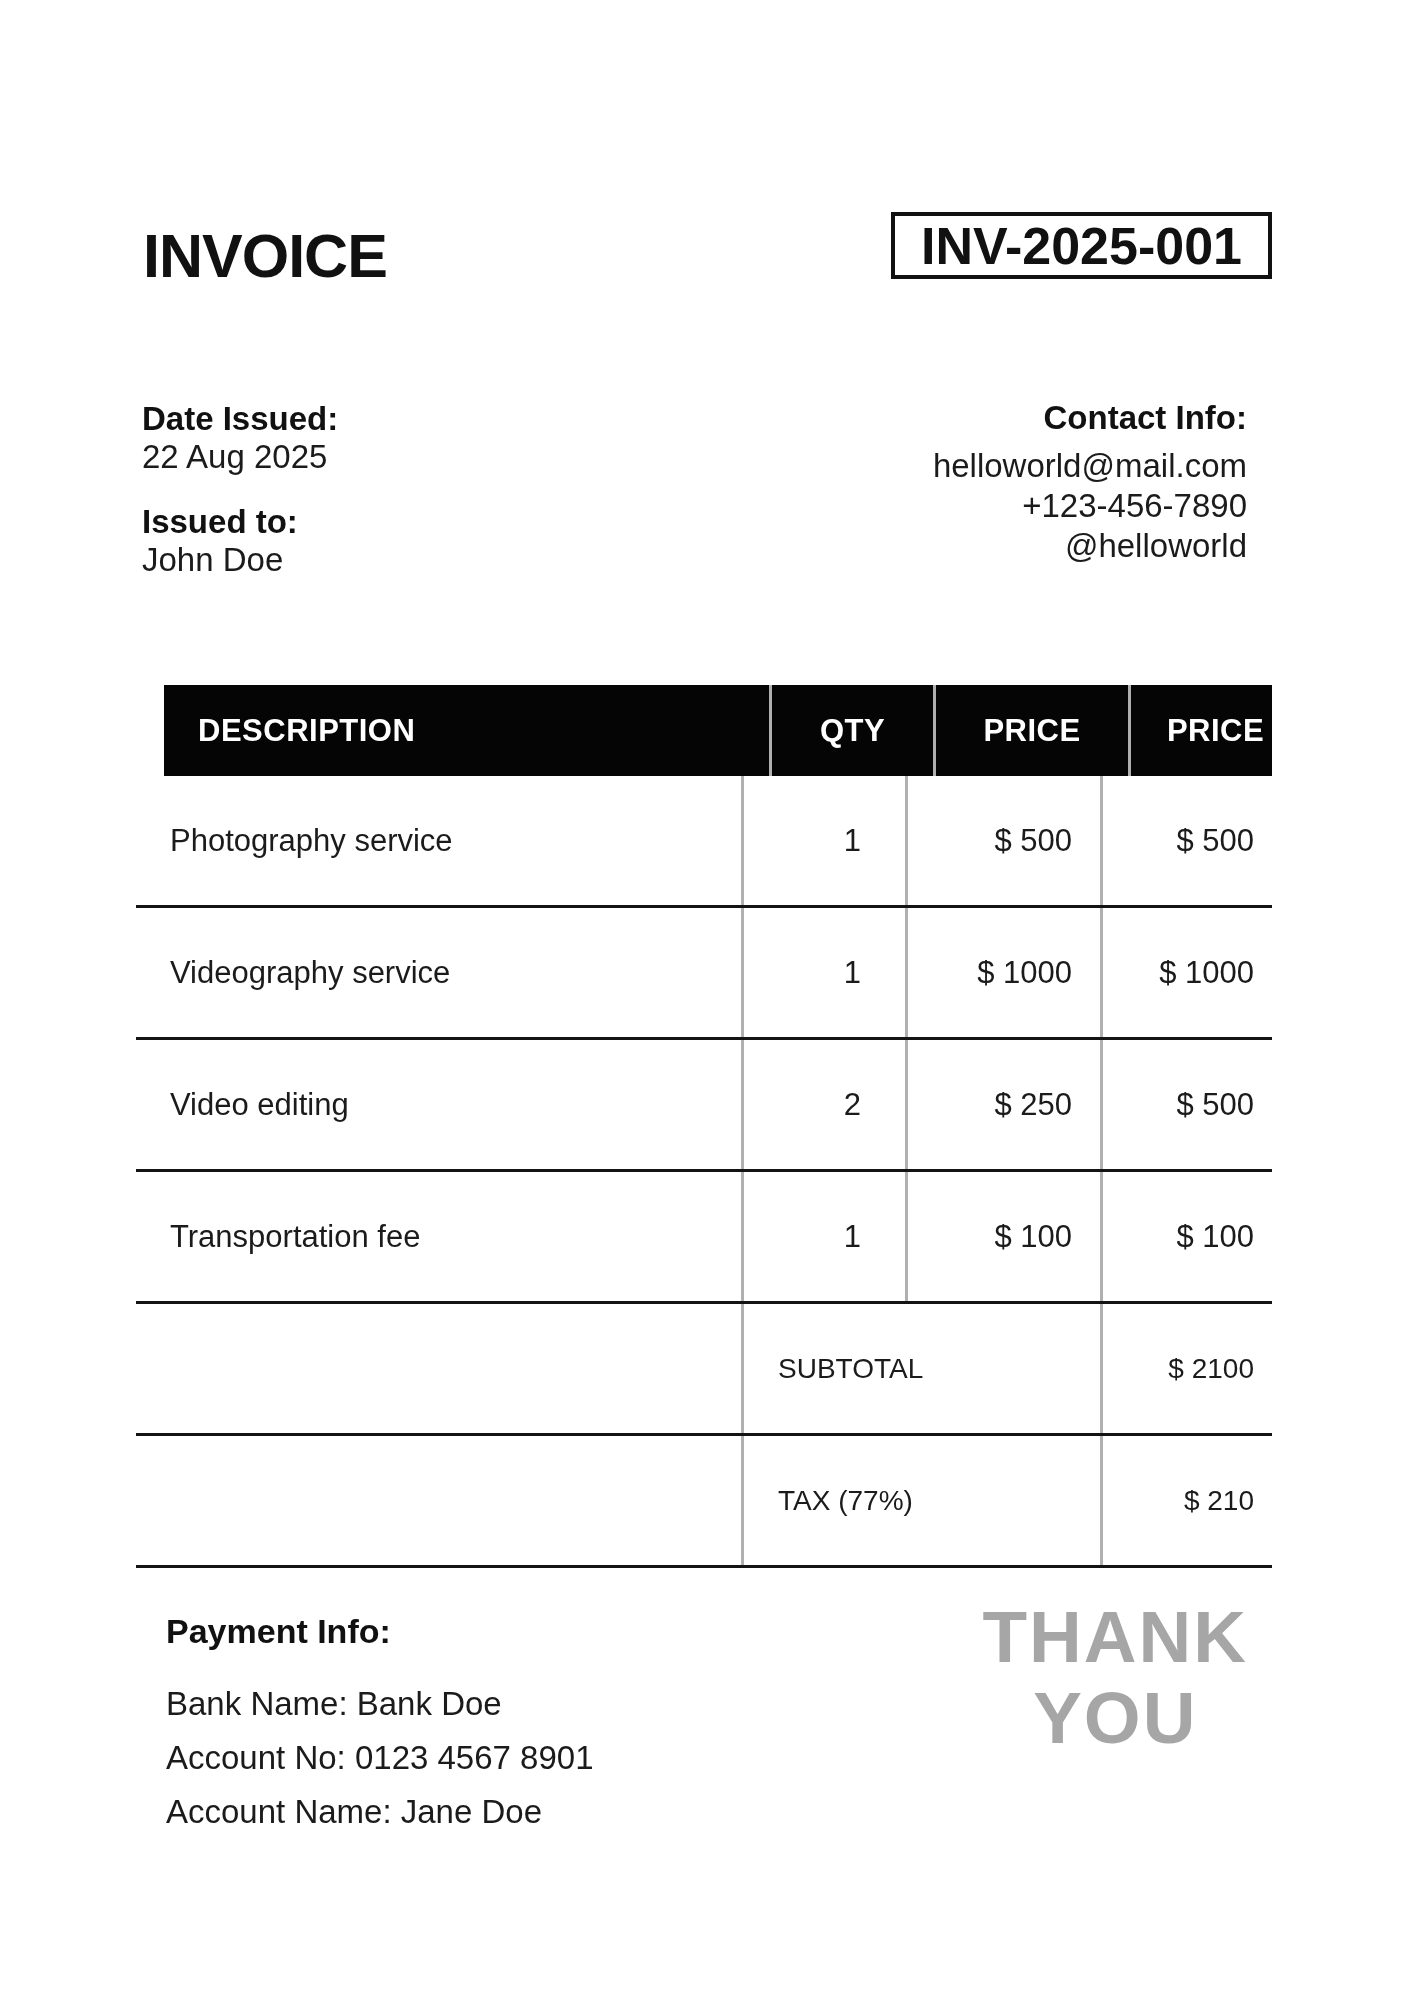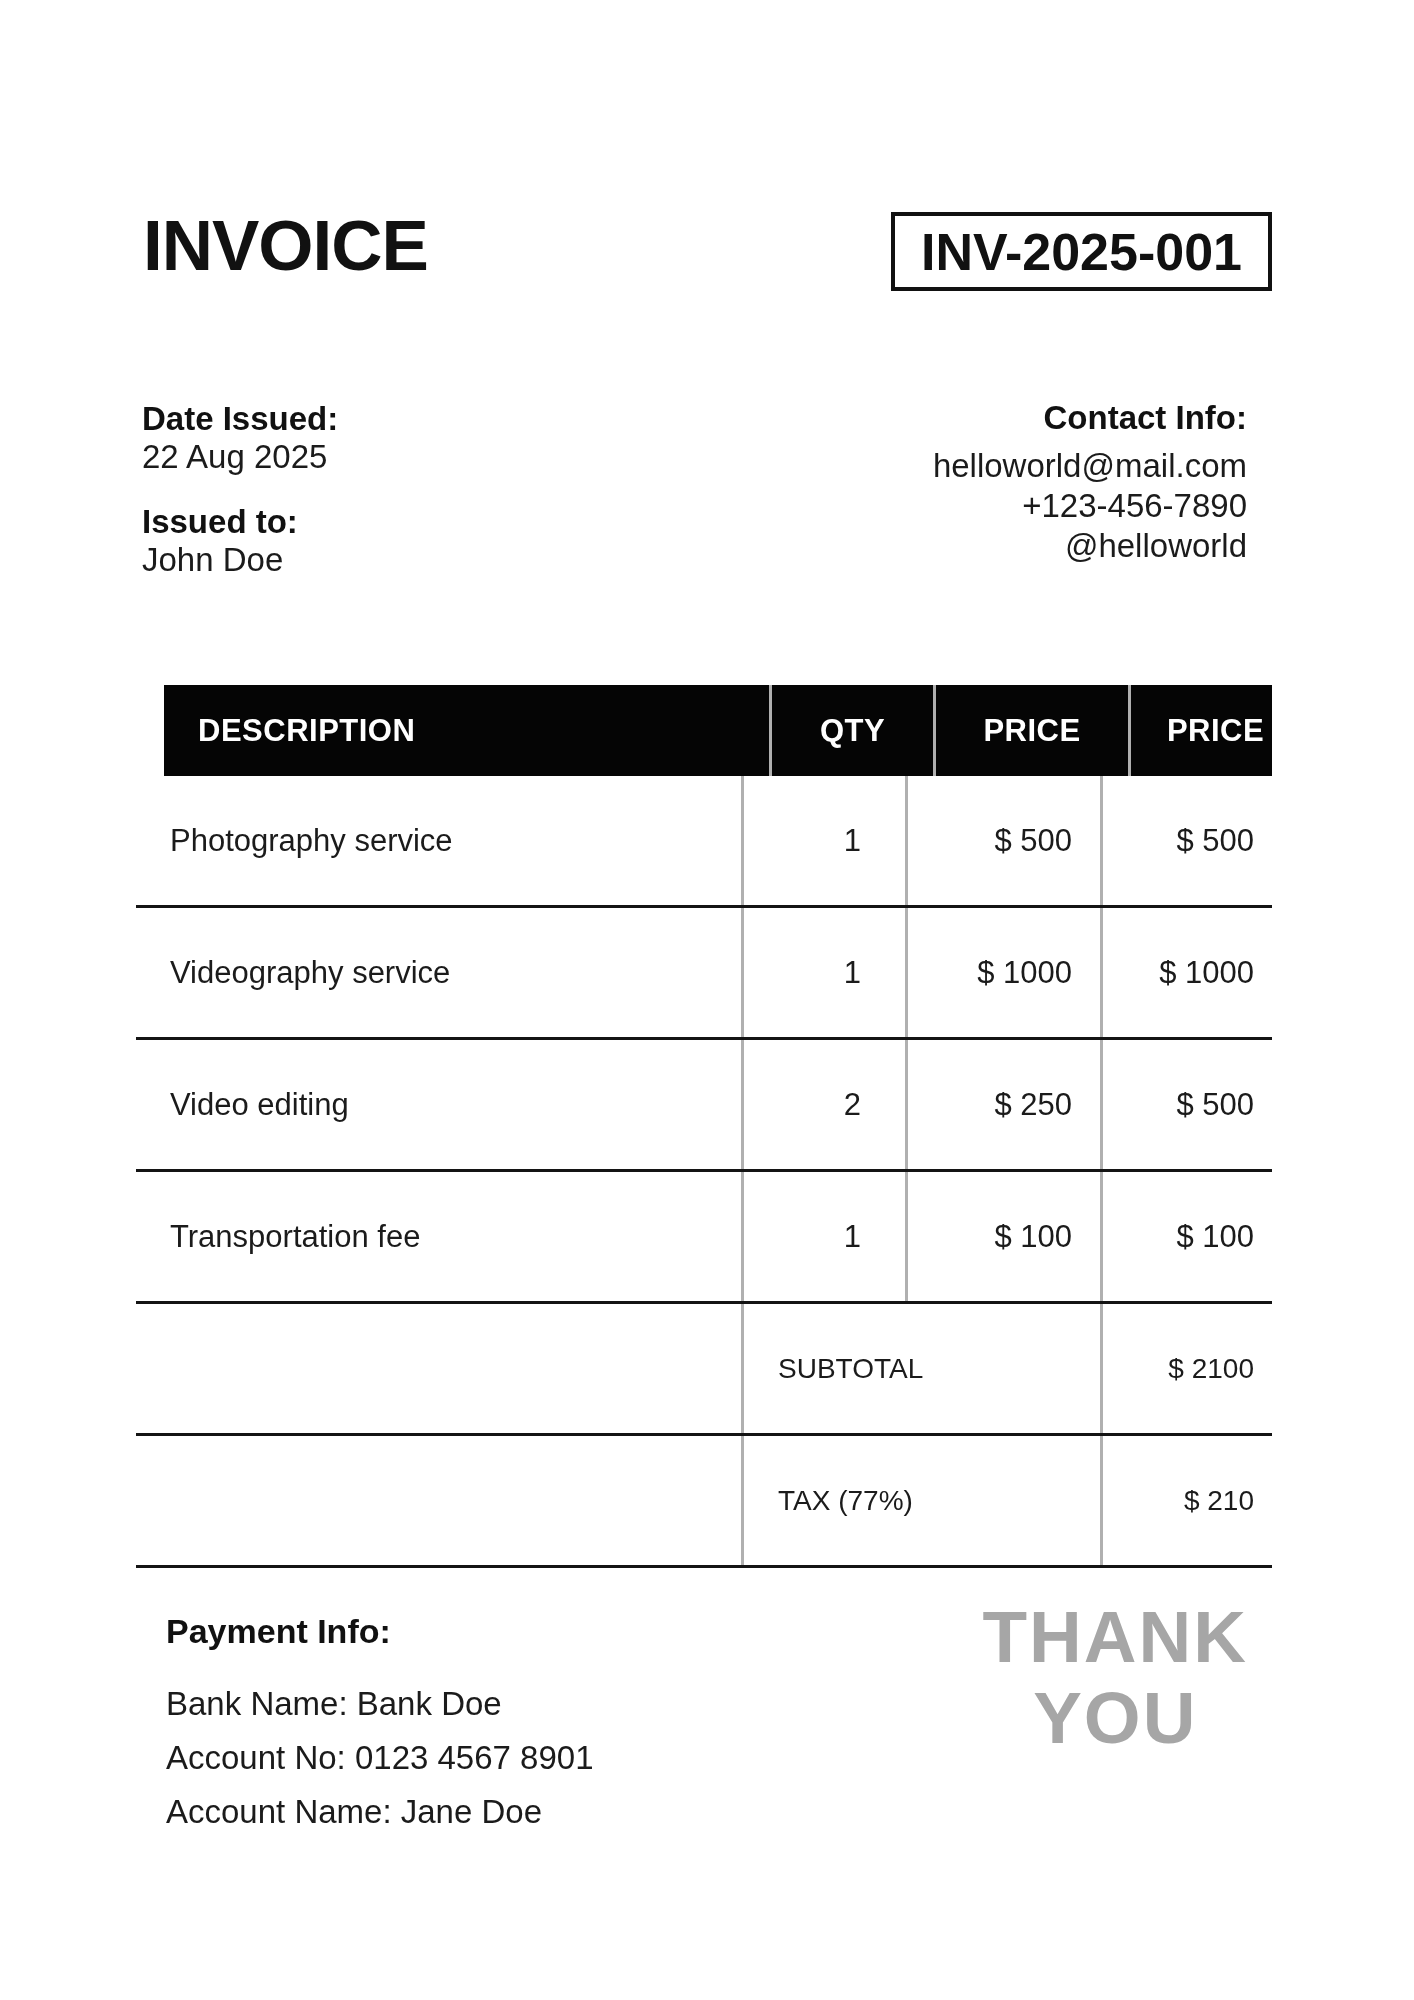--- a/index.html
+++ b/index.html
@@ -11,32 +11,32 @@
     background: #ffffff;
     font-family: "Liberation Sans", "DejaVu Sans", sans-serif;
     color: #1b1b1b;
     overflow: hidden;
   }
 
   
   .title {
     position: absolute;
     left: 143px;
-    top: 210px;
-    font-size: 71px;
+    top: 226px;
+    font-size: 61px;
     line-height: 1;
     font-weight: 800;
     letter-spacing: -1px;
     color: #111;
   }
   .inv-box {
     position: absolute;
     top: 212px;
     right: 142px;
-    height: 79px;
+    height: 67px;
     border: 4px solid #111;
     display: flex;
     align-items: center;
     padding: 0 26px;
     font-size: 52px;
     font-weight: 800;
     color: #111;
     background: #fff;
   }
 

